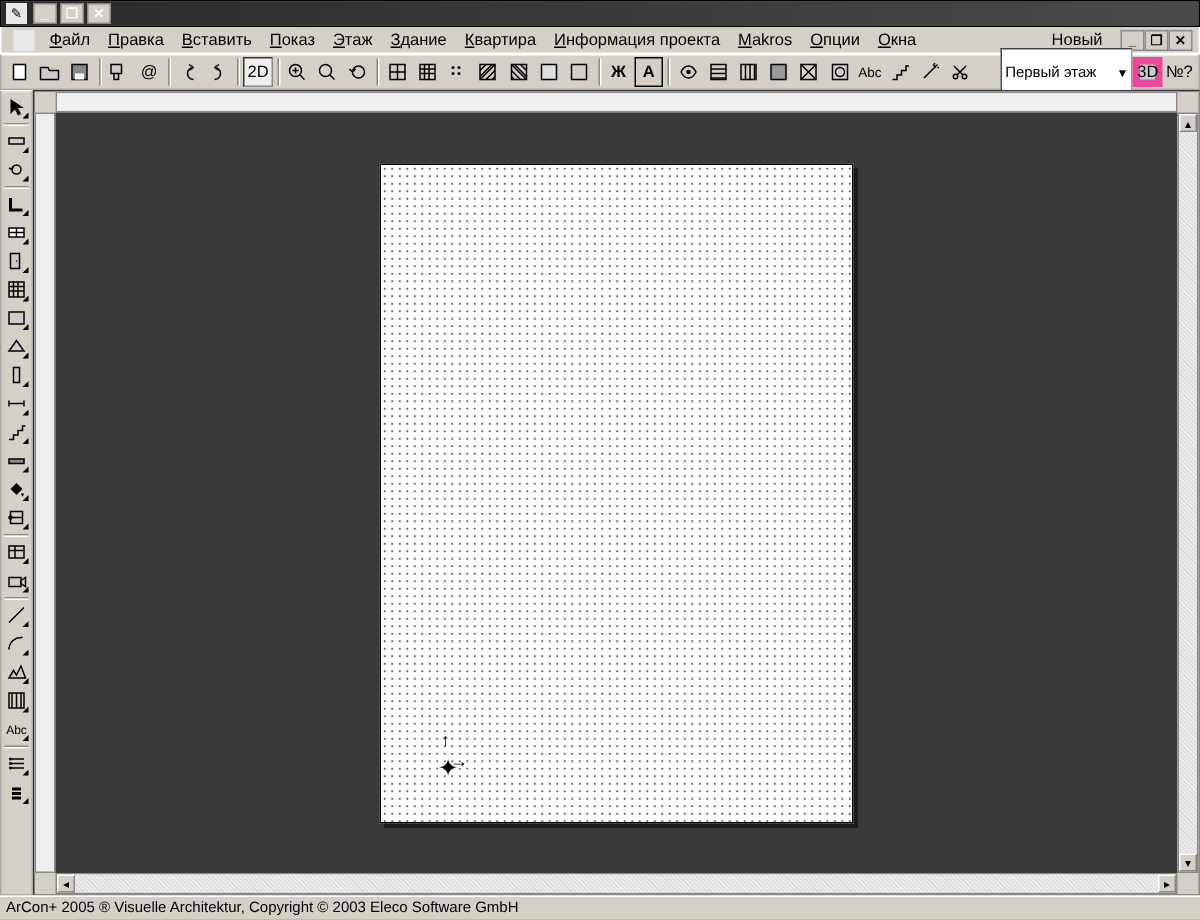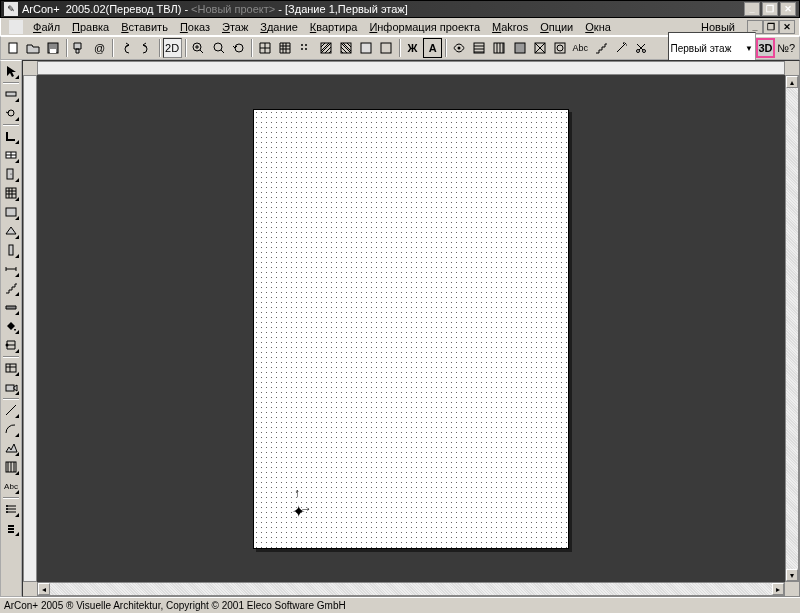--- a/index.html
+++ b/index.html
@@ -39,28 +39,20 @@
 .sc-track { flex:1; background: #e8e8e8; background-image: repeating-linear-gradient(45deg,#ddd 0 1px,#eee 1px 2px);}
 .statusbar { position: absolute; left: 0; right: 0; bottom: 0; height: 16px; background: #d4d0c8; border-top: 1px solid #fff; font-size: 10px; padding: 1px 4px; display: flex; align-items: center; color: #000; }
 .gray-text { color:#888; }
 svg.ic { width:14px; height:14px; }
 </style>
 </head>
 <body>
 
 <div class="titlebar">
   <span class="icon">✎</span>
-  <span class="title-text">
-    <span>ArCon+</span>&nbsp;
-    <span>2005.02(Перевод ТВЛ)</span>
-    <span>  - </span>
-    <span class="gray-text">&lt;Новый проект&gt;</span>
-    <span> - </span>
-    <span>[Здание 1,Первый этаж]</span>
-  </span>
   <div class="win-btns">
     <span class="win-btn">_</span>
     <span class="win-btn">❐</span>
     <span class="win-btn">✕</span>
   </div>
 </div>
 
 <div class="menubar">
   <span class="doc-ctrl"></span>
   <span id="menu-items"><span class="menu-item"><u>Ф</u>айл</span><span class="menu-item"><u>П</u>равка</span><span class="menu-item"><u>В</u>ставить</span><span class="menu-item"><u>П</u>оказ</span><span class="menu-item"><u>Э</u>таж</span><span class="menu-item"><u>З</u>дание</span><span class="menu-item"><u>К</u>вартира</span><span class="menu-item"><u>И</u>нформация проекта</span><span class="menu-item"><u>M</u>akros</span><span class="menu-item"><u>О</u>пции</span><span class="menu-item"><u>О</u>кна</span></span>
@@ -226,21 +218,21 @@
         <circle cx="4" cy="10" r="1.5" fill="none" stroke="#000"></circle>
         <circle cx="10" cy="10" r="1.5" fill="none" stroke="#000"></circle>
         <path d="M5 9l6-6M9 9L3 3" stroke="#000"></path>
       </svg>
     </span>
   <span class="tsel">
       <span>Первый этаж</span>
       <span class="arr">▼</span>
     </span>
   <span style="flex:1"></span>
-  <span class="tbtn" style="font-weight:bold;border:2px solid #ec4899;background:#ccc">3D</span>
+  <span class="tbtn" style="font-weight:normal;border:5px solid #ec4899;background:#ccc">3D</span>
   <span class="tbtn">№?</span>
 </div>
 
 <div class="workspace">
   <div class="vtoolbar" id="vtoolbar">
       <div class="vbtn">
         <svg class="ic" viewBox="0 0 14 14">
           <path d="M3 2l0 10 3-3 2 4 2-1-2-4 4 0z" fill="#000"></path>
         </svg>
         <span class="tri"></span>
@@ -417,14 +409,14 @@
     </div>
     <div class="scroll-h">
       <span class="sc-btn">◂</span>
       <span class="sc-track"></span>
       <span class="sc-btn">▸</span>
     </div>
   </div>
 </div>
 
 <div class="statusbar">
-  <span>ArCon+ 2005 ® Visuelle Architektur, Copyright © 2001 Eleco Software GmbH</span>
+  <span>ArCon+ 2005 ® Visuelle Architektur, Copyright © 2003 Eleco Software GmbH</span>
 </div>
 
 </body></html>

